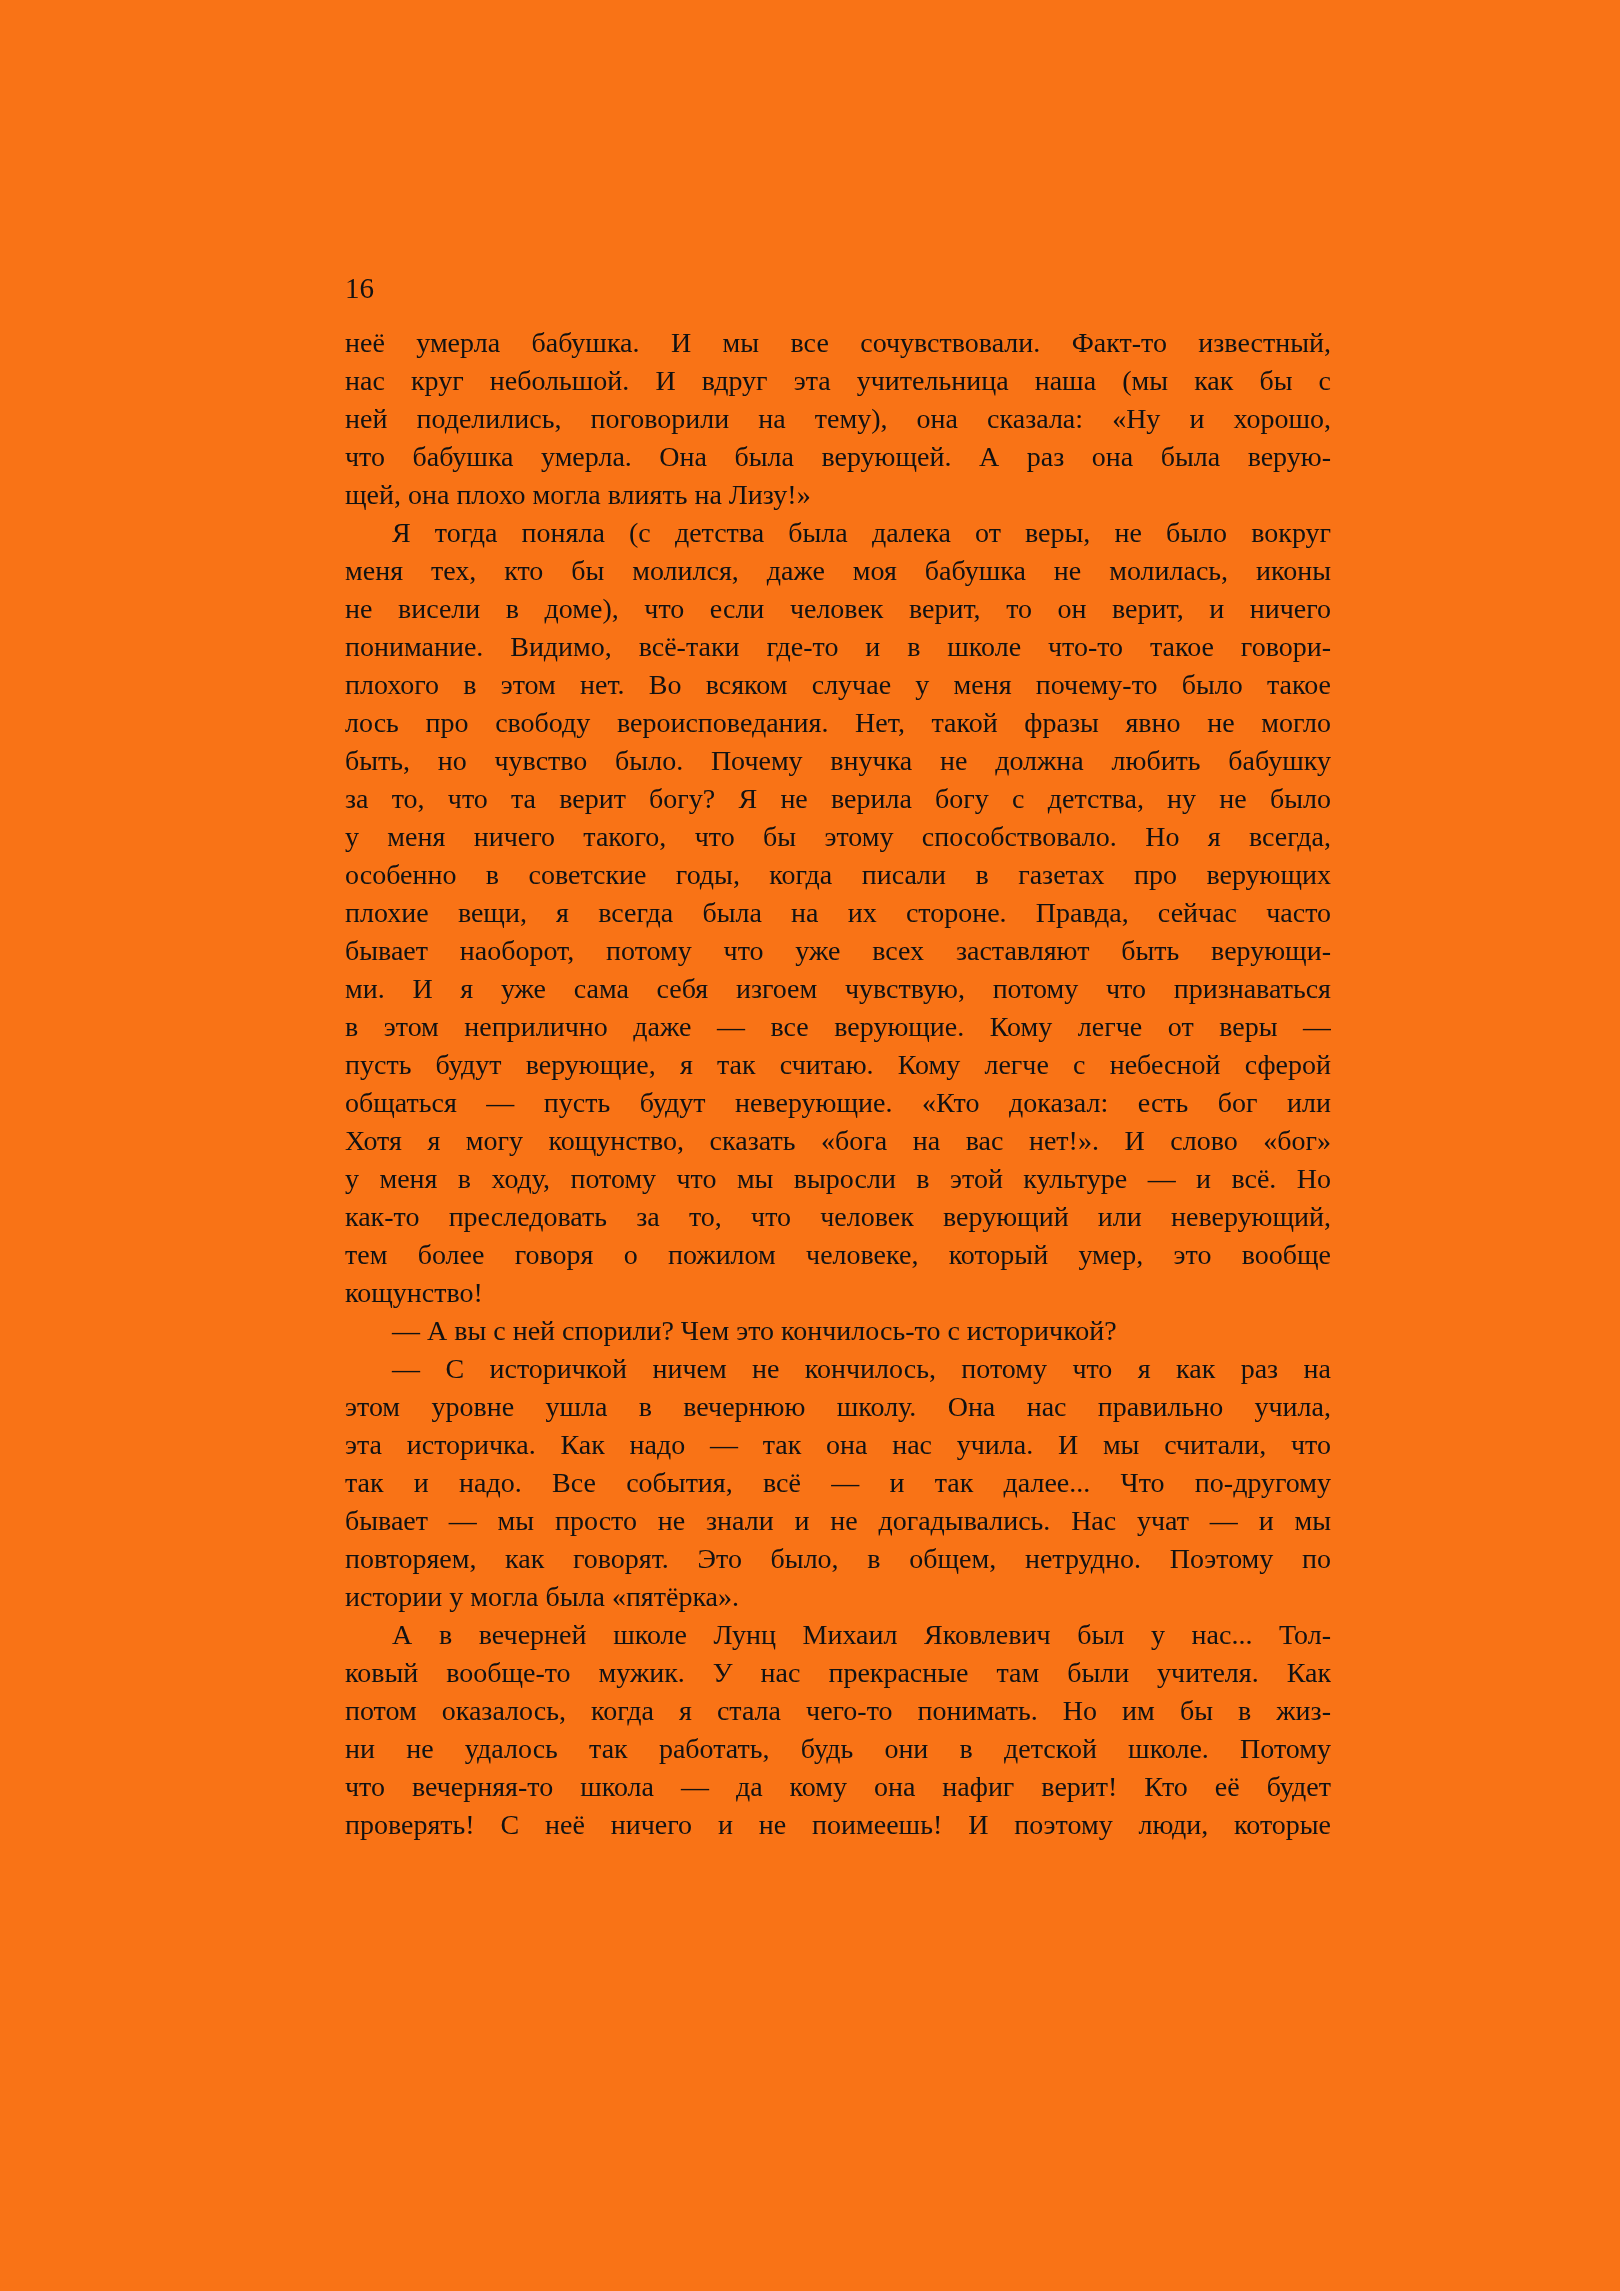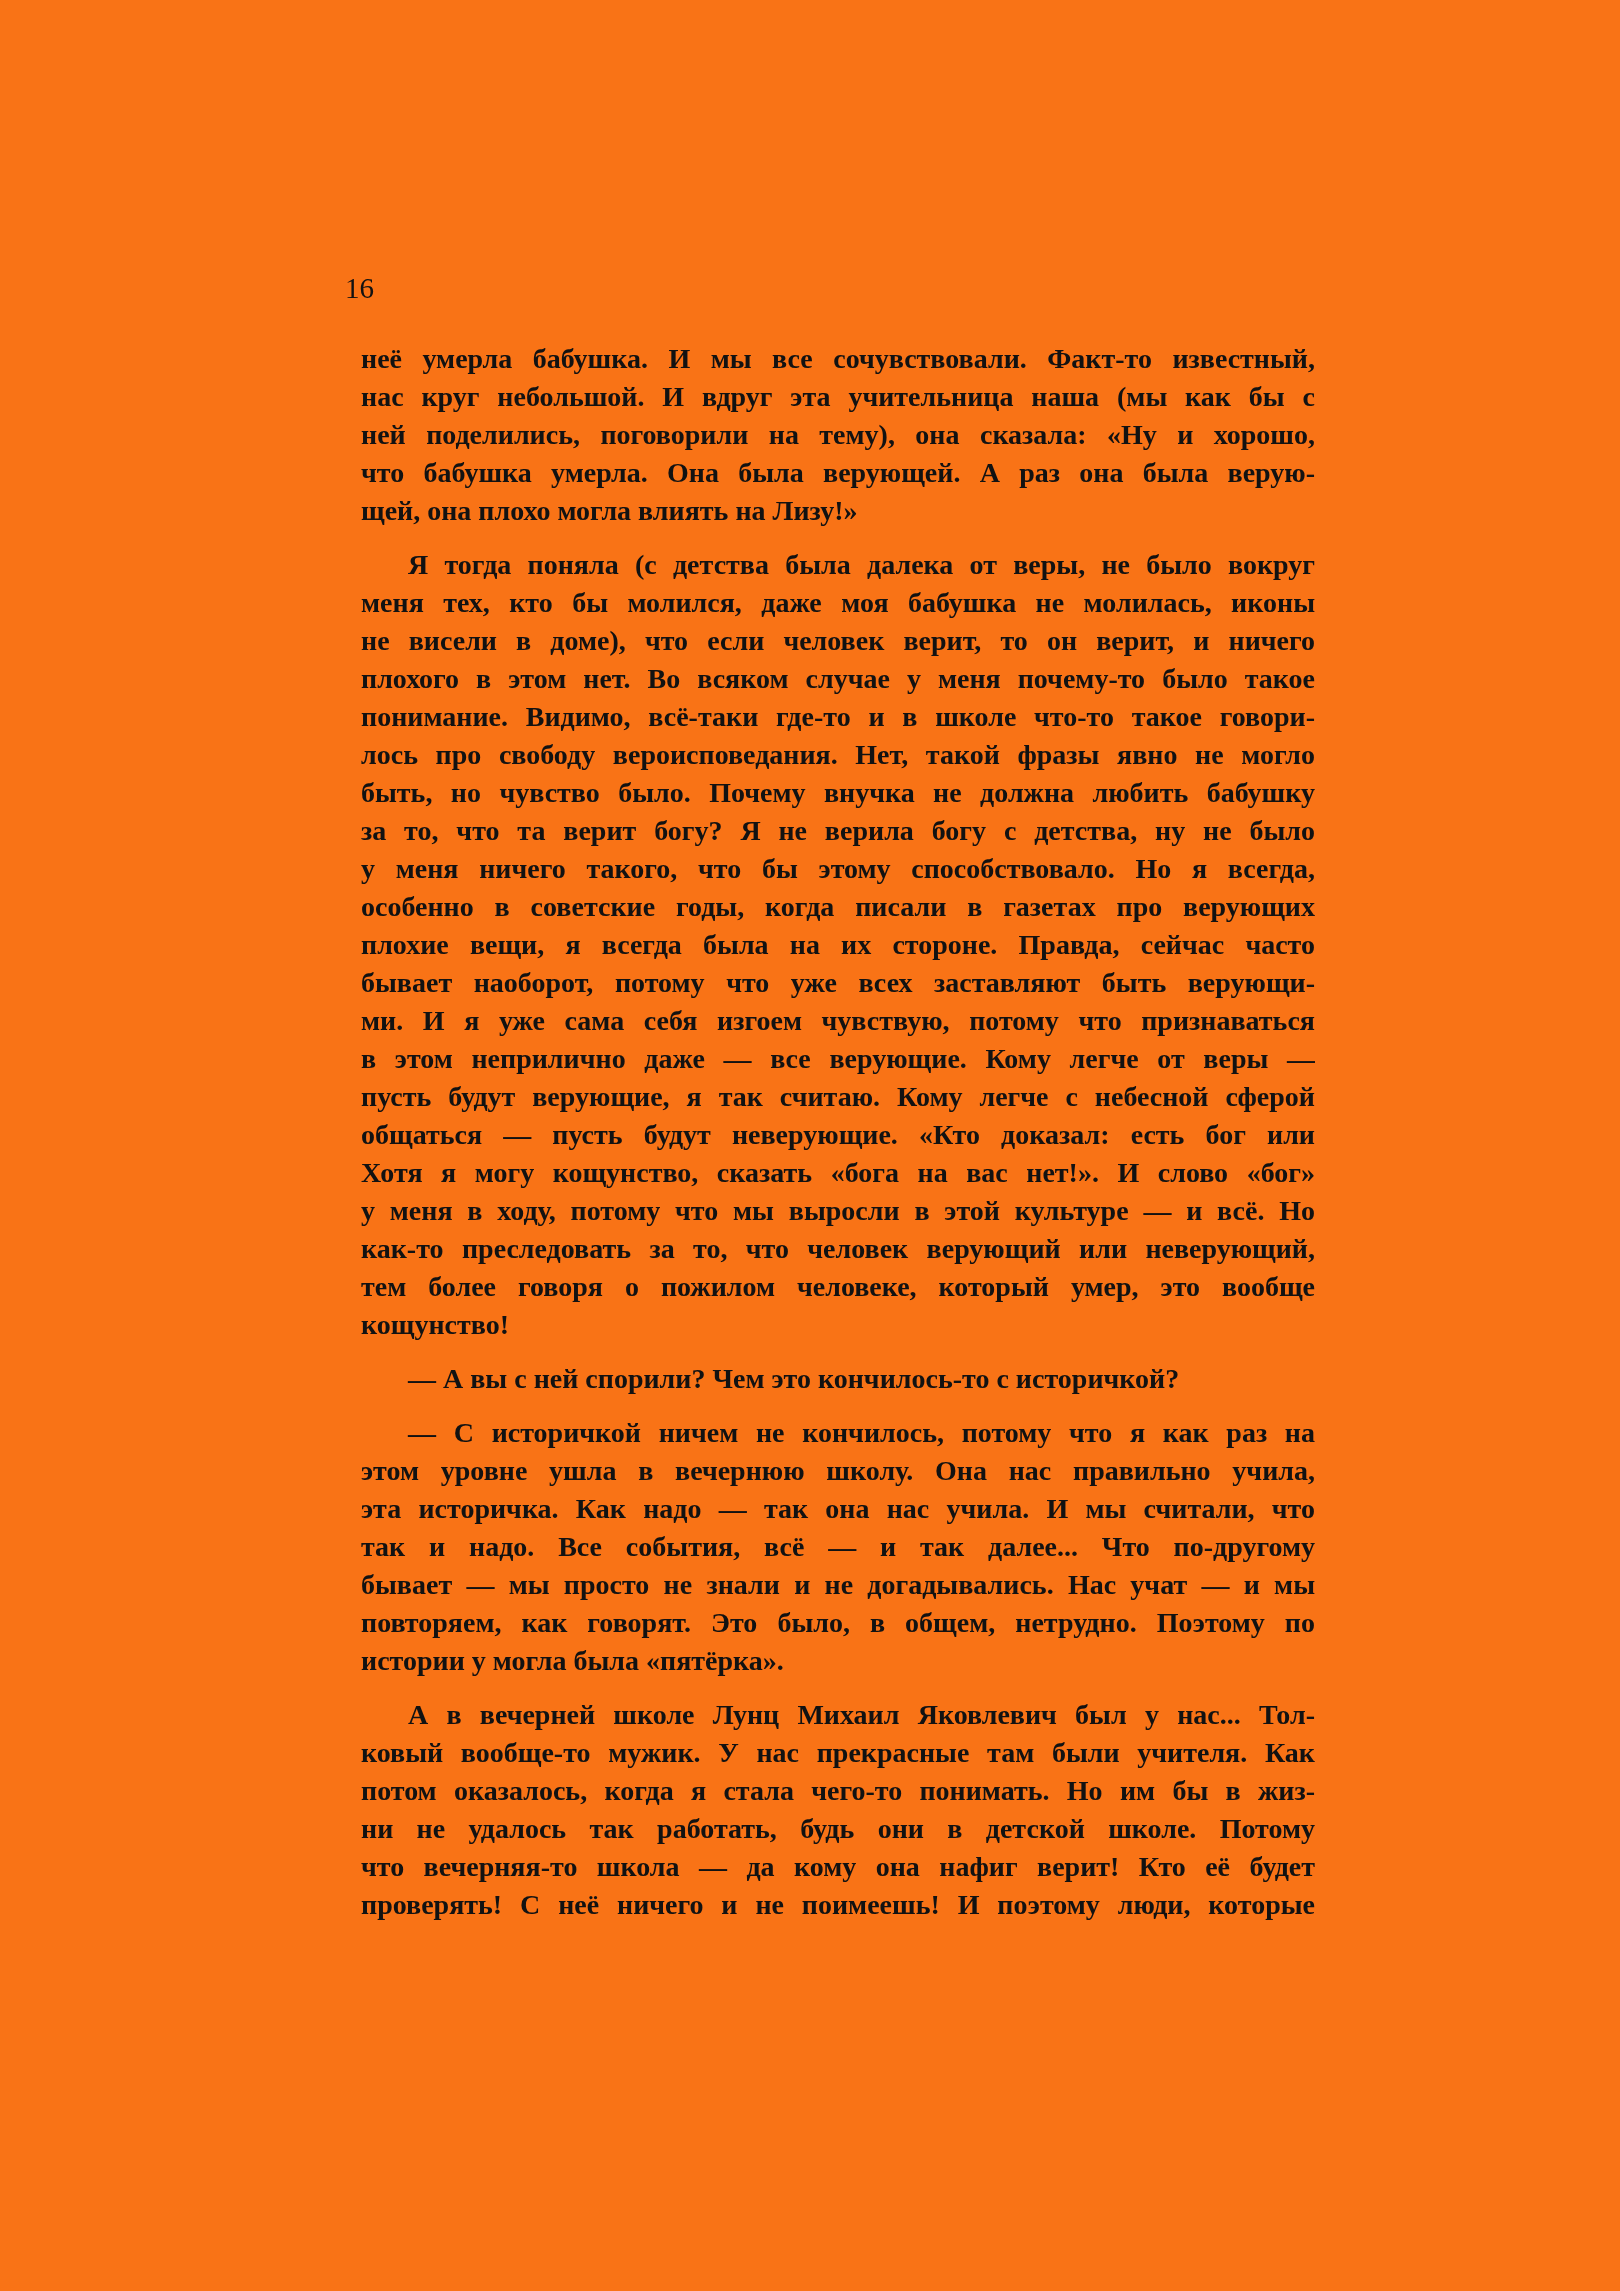--- a/index.html
+++ b/index.html
@@ -26,21 +26,21 @@
   }
   .text-block {
     position: absolute;
     left: 345px;
     top: 324px;
     width: 986px;
     font-size: 28px;
     line-height: 38px;
     color: #121212;
   }
-  .par { margin: 16px; padding: 0; font-weight: bold; }
+  .par { margin: 0; padding: 0; }
   .line {
     text-align: justify;
     text-align-last: justify;
     overflow: hidden;
     height: 38px;
     white-space: nowrap;
   }
   .line.last {
     text-align: left;
     text-align-last: left;
@@ -63,22 +63,22 @@
       <div class="line">нас круг небольшой. И вдруг эта учительница наша (мы как бы с</div>
       <div class="line">ней поделились, поговорили на тему), она сказала: «Ну и хорошо,</div>
       <div class="line">что бабушка умерла. Она была верующей. А раз она была верую-</div>
       <div class="line last">щей, она плохо могла влиять на Лизу!»</div>
     </div>
 
     <div class="par">
       <div class="line indent">Я тогда поняла (с детства была далека от веры, не было вокруг</div>
       <div class="line">меня тех, кто бы молился, даже моя бабушка не молилась, иконы</div>
       <div class="line">не висели в доме), что если человек верит, то он верит, и ничего</div>
+      <div class="line">понимание. Видимо, всё-таки где-то и в школе что-то такое говори-</div>
       <div class="line">плохого в этом нет. Во всяком случае у меня почему-то было такое</div>
-      <div class="line">понимание. Видимо, всё-таки где-то и в школе что-то такое говори-</div>
       <div class="line">лось про свободу вероисповедания. Нет, такой фразы явно не могло</div>
       <div class="line">быть, но чувство было. Почему внучка не должна любить бабушку</div>
       <div class="line">за то, что та верит богу? Я не верила богу с детства, ну не было</div>
       <div class="line">у меня ничего такого, что бы этому способствовало. Но я всегда,</div>
       <div class="line">особенно в советские годы, когда писали в газетах про верующих</div>
       <div class="line">плохие вещи, я всегда была на их стороне. Правда, сейчас часто</div>
       <div class="line">бывает наоборот, потому что уже всех заставляют быть верующи-</div>
       <div class="line">ми. И я уже сама себя изгоем чувствую, потому что признаваться</div>
       <div class="line">в этом неприлично даже — все верующие. Кому легче от веры —</div>
       <div class="line">пусть будут верующие, я так считаю. Кому легче с небесной сферой</div>

